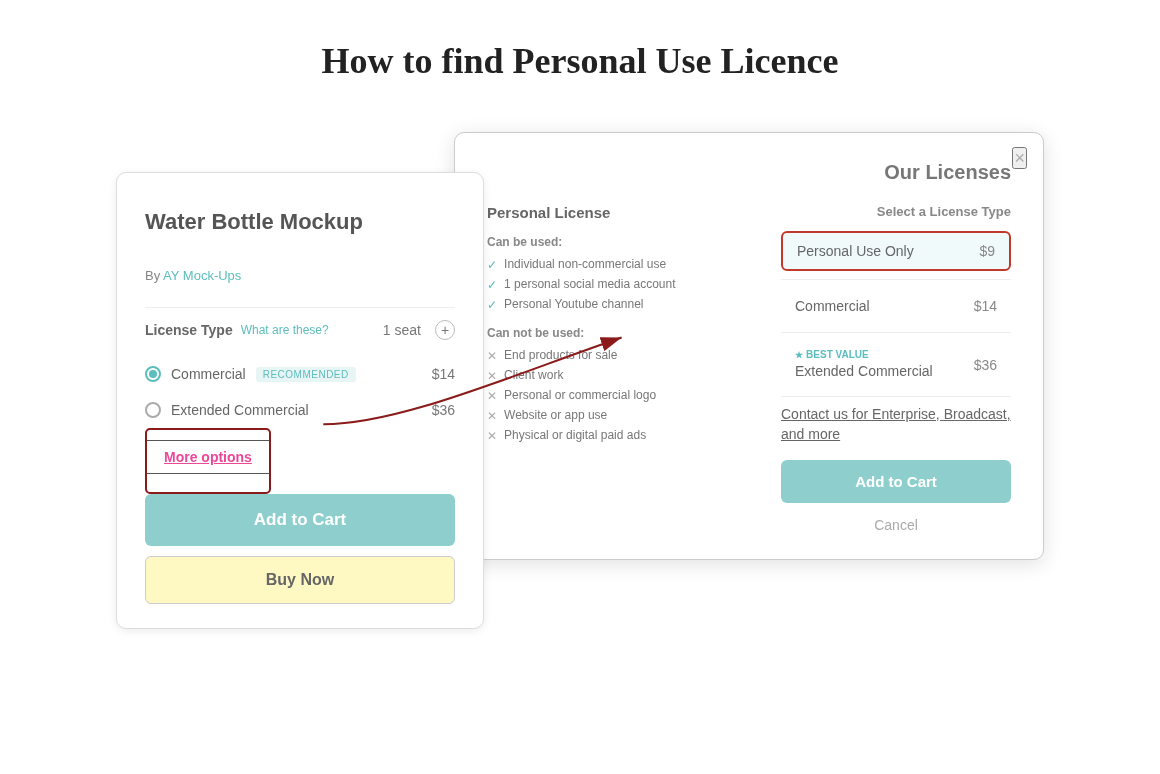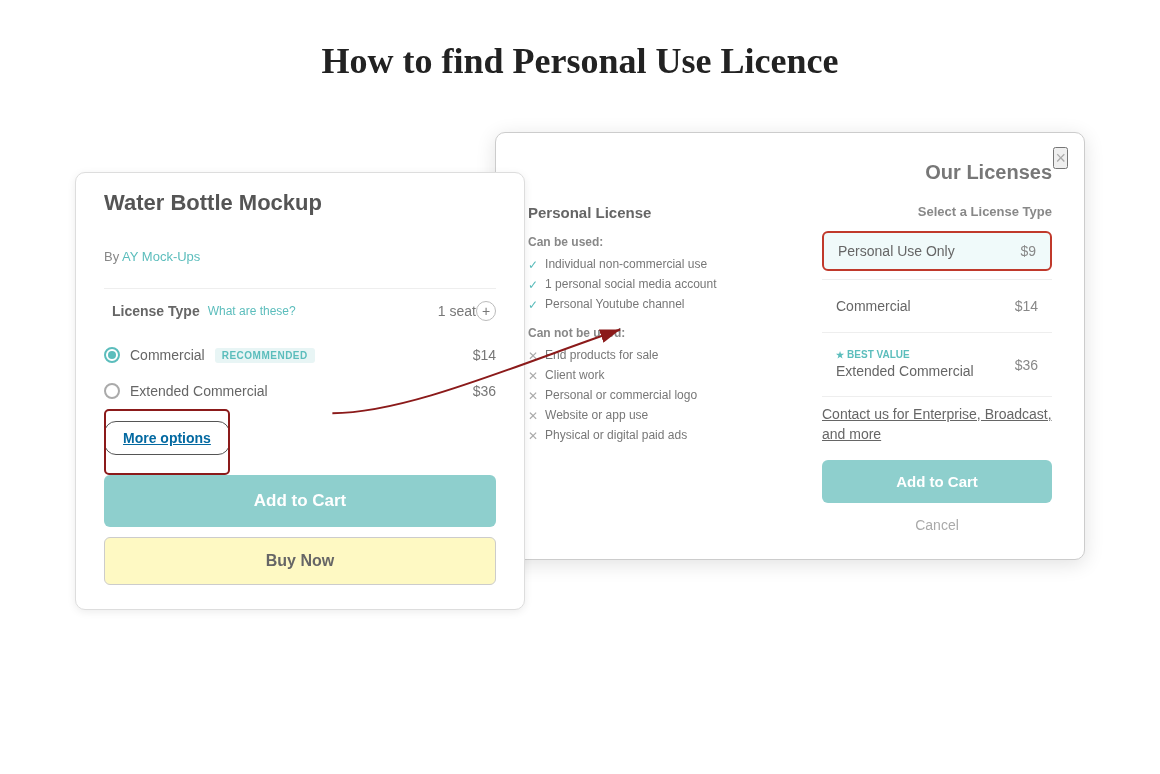--- a/index.html
+++ b/index.html
@@ -28,22 +28,22 @@
       gap: 0;
       padding: 20px 60px;
       position: relative;
     }
 
     
     .product-card {
       background: #fff;
       border: 1px solid #ddd;
       border-radius: 10px;
-      padding: 17px 28px 24px;
-      width: 450px;
+      padding: 36px 28px 24px;
+      width: 368px;
       box-shadow: 0 2px 8px rgba(0,0,0,0.08);
       margin-top: 40px;
       position: relative;
       z-index: 1;
     }
 
     .product-title {
       font-size: 22px;
       font-weight: 700;
       color: #555;
@@ -66,21 +66,20 @@
       border: none;
       border-top: 1px solid #eee;
       margin: 12px 0;
     }
 
     .license-header {
       display: flex;
       align-items: center;
       justify-content: space-between;
       margin-bottom: 16px;
-      margin-left: 8px;
     }
 
     .license-header-left {
       display: flex;
       align-items: center;
       gap: 8px;
     }
 
     .license-label {
       font-size: 14px;
@@ -90,21 +89,21 @@
 
     .what-link {
       font-size: 12px;
       color: #5bbdbc;
       text-decoration: none;
     }
 
     .seat-info {
       display: flex;
       align-items: center;
-      gap: 0;
+      gap: 14px;
       font-size: 14px;
       color: #777;
     }
 
     .plus-btn {
       width: 20px;
       height: 20px;
       border: 1px solid #bbb;
       border-radius: 50%;
       display: flex;
@@ -154,41 +153,41 @@
     .license-name {
       font-size: 14px;
       color: #666;
       font-weight: 500;
     }
 
     .recommended-badge {
       background: #e8f5f5;
       color: #5bbdbc;
       font-size: 10px;
-      font-weight: 700;
+      font-weight: 400;
       padding: 2px 7px;
       border-radius: 3px;
       letter-spacing: 0.5px;
       text-transform: uppercase;
     }
 
     .license-price {
       font-size: 14px;
       color: #777;
       font-weight: 500;
     }
 
     .more-options-btn {
       display: inline-block;
       border: 1.5px solid #555;
-      border-radius: 12px;
+      border-radius: 2px;
       padding: 8px 18px;
       font-size: 14px;
       font-weight: 600;
-      color: #0369a1;
+      color: #ec4899;
       cursor: pointer;
       margin: 12px 0 20px;
       text-decoration: underline;
       background: none;
     }
 
     .add-cart-btn {
       width: 100%;
       background: #8ecfcd;
       color: #fff;

